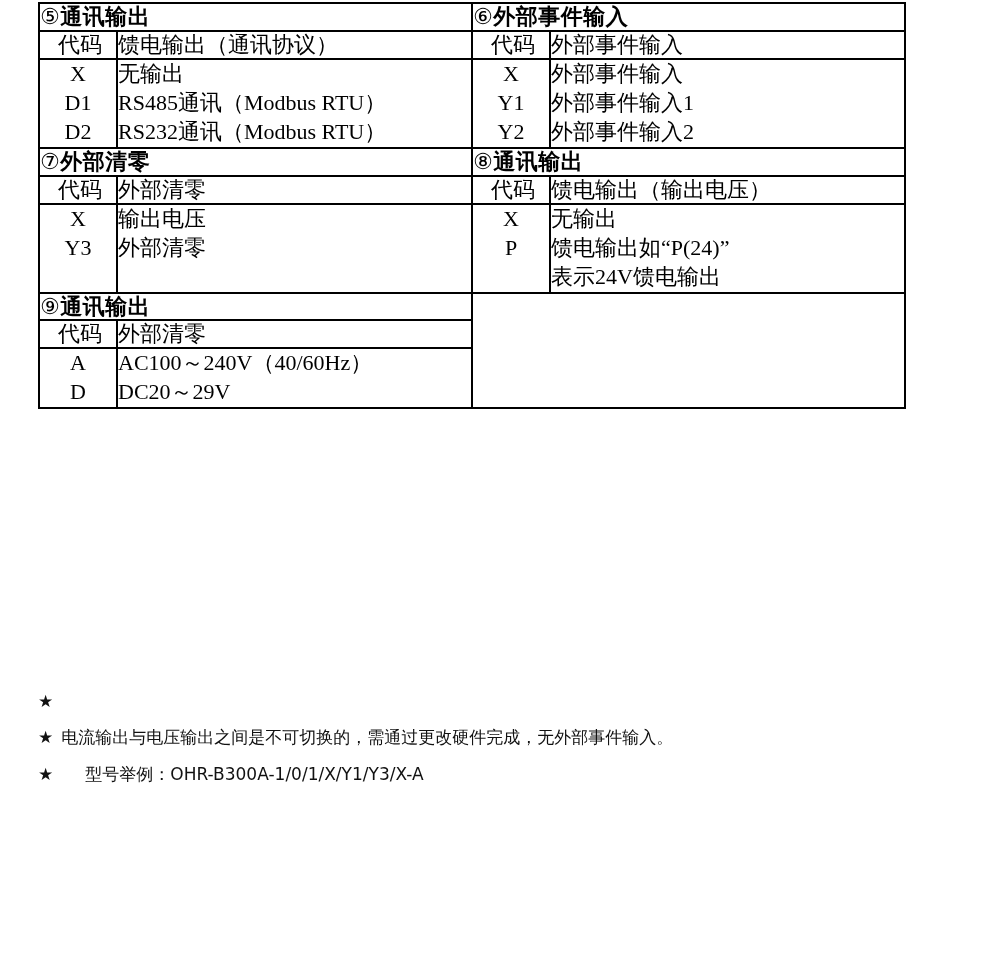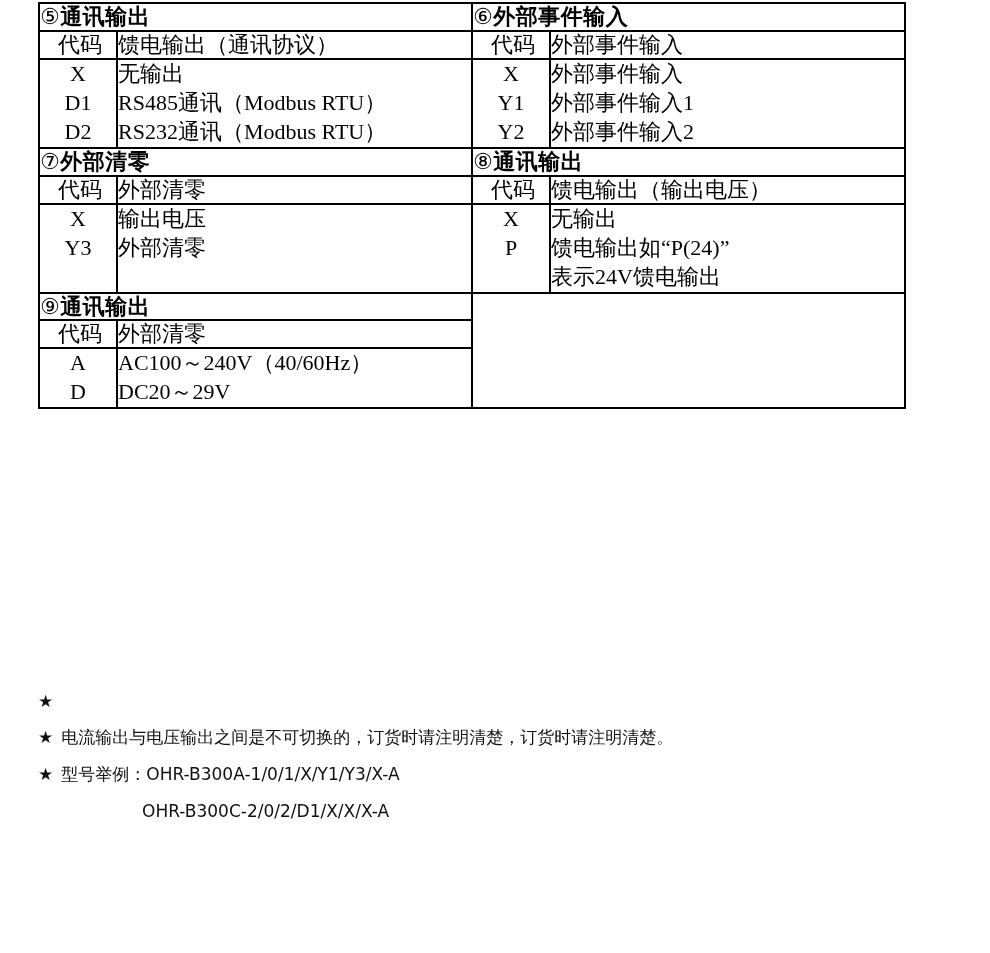--- a/index.html
+++ b/index.html
@@ -96,21 +96,21 @@
     margin-right: 8px;
   }
   .note-text {
     line-height: 1.35;
   }
   .note-sub {
     margin-left: 104px;
     margin-top: 6px;
     line-height: 1.35;
   }
-  .model-line { white-space: nowrap; }
+  .model-line { white-space: nowrap; margin-left: 24px; }
 </style>
 </head>
 <body>
 
 <div class="page">
 
   <table class="spec-table">
     <colgroup>
       <col class="col-code">
         <col class="col-desc">
@@ -224,25 +224,24 @@
   </table>
 
   <div class="notes">
 
     <div class="note-row">
       <span class="star">★</span>
     </div>
 
     <div class="note-row">
       <span class="star">★</span>
-      <span class="note-text">电流输出与电压输出之间是不可切换的，订货时请注明清楚，订货时请注明清楚。</span>
+      <span class="note-text">电流输出与电压输出之间是不可切换的，需通过更改硬件完成，无外部事件输入。</span>
     </div>
 
     <div class="note-row">
       <span class="star">★</span>
       <span class="note-text model-line">型号举例：OHR-B300A-1/0/1/X/Y1/Y3/X-A</span>
     </div>
 
-    <div class="note-sub model-line">OHR-B300C-2/0/2/D1/X/X/X-A</div>
 
   </div>
 
 </div>
 
 </body></html>

